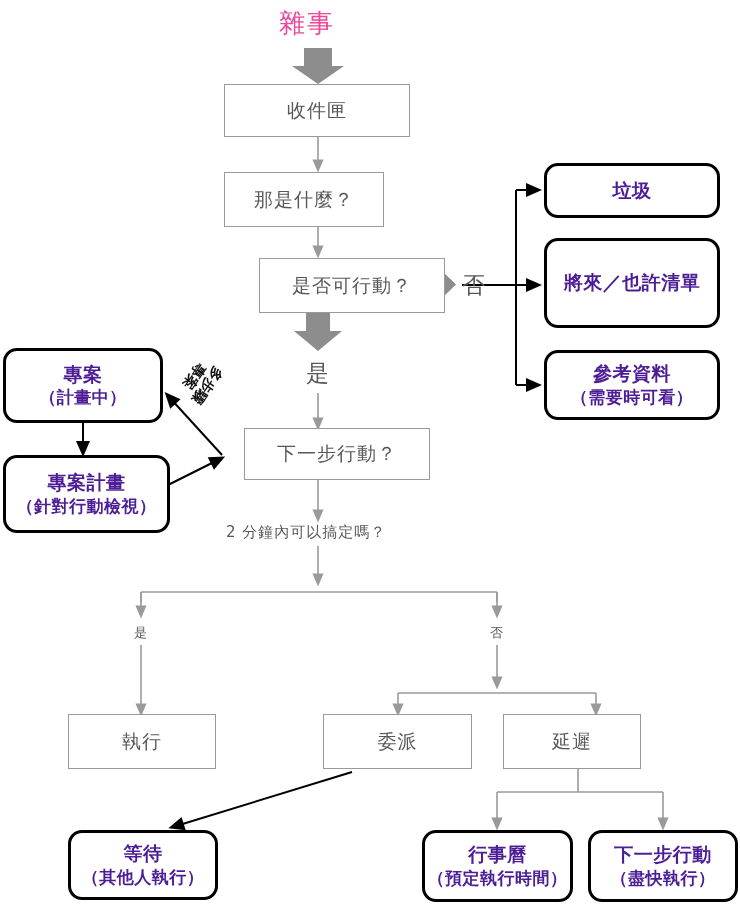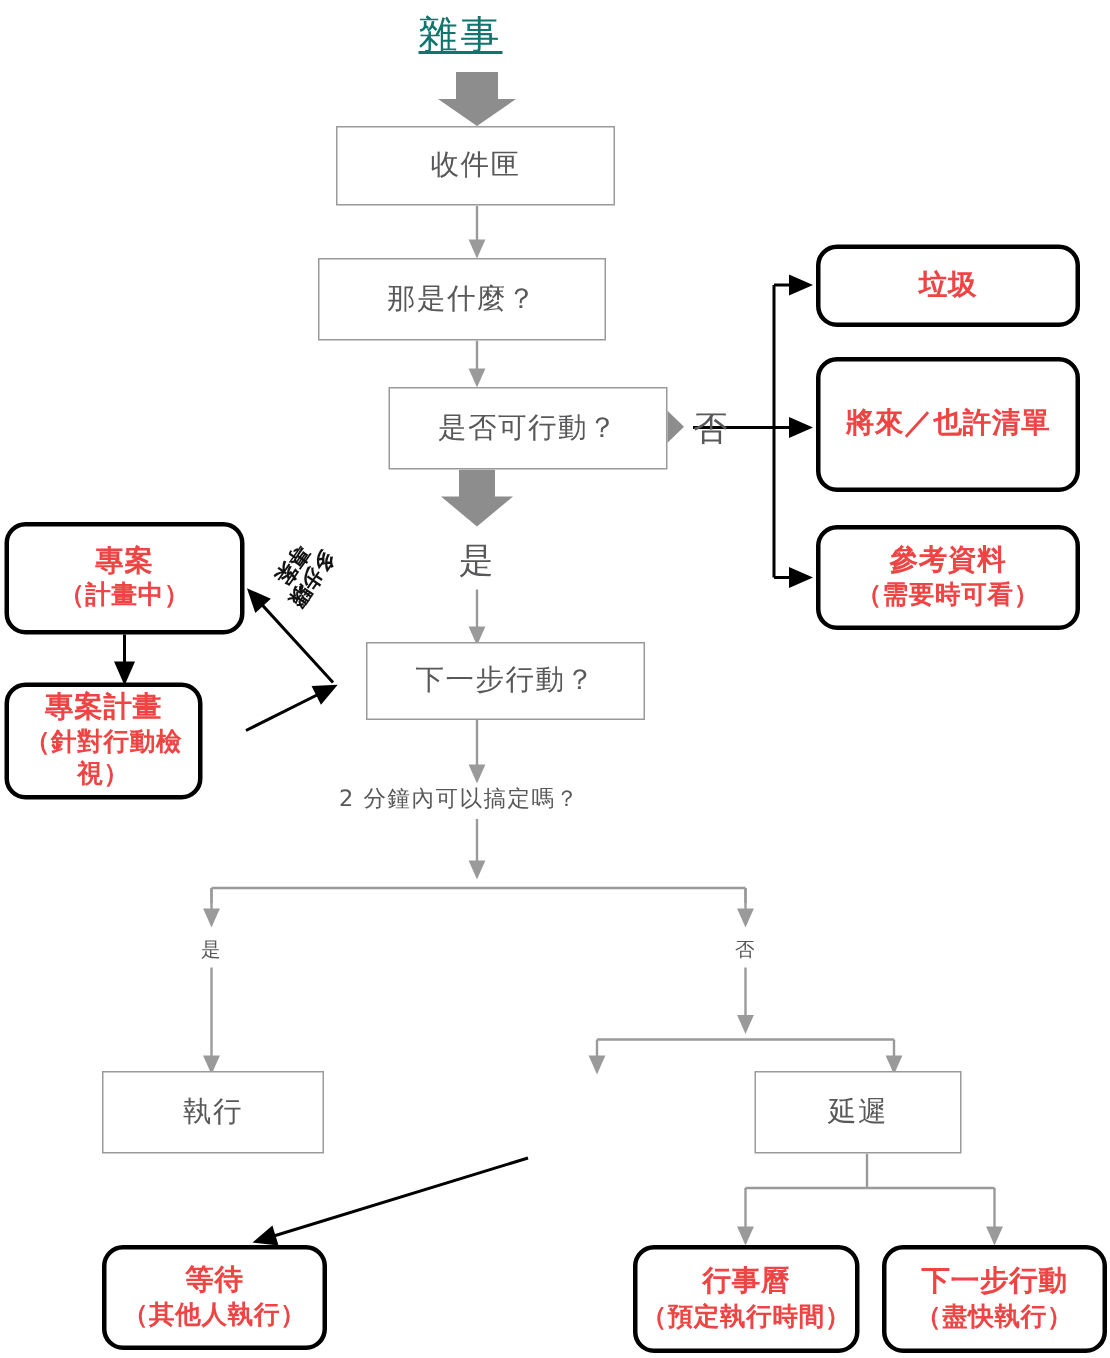--- a/index.html
+++ b/index.html
@@ -31,44 +31,43 @@
   }
   .box-grey {
     border: 1.5px solid #9a9a9a;
     color: #58585a;
     font-size: 19px;
     letter-spacing: 1px;
   }
   .box-black {
     border: 3px solid #000000;
     border-radius: 14px;
-    color: #ef4444;
+    color: #4c1d95;
     font-weight: bold;
     letter-spacing: 0.5px;
   }
   .box-black .main {
     font-size: 19px;
     font-weight: bold;
   }
   .box-black .sub {
     font-size: 17px;
     font-weight: bold;
     margin-top: 1px;
   }
   
   .label {
     position: absolute;
     color: #58585a;
     white-space: nowrap;
   }
   .label-title {
     font-size: 26px;
-    color: #0f766e;
+    color: #ec4899;
     letter-spacing: 2px;
-    text-decoration: underline;
   }
   .label-big {
     font-size: 23px;
     letter-spacing: 1px;
   }
   .label-mid {
     font-size: 15px;
     letter-spacing: 1px;
   }
   .label-small {
@@ -181,36 +180,39 @@
   <div class="label label-mid" style="left:226px; top:523px;">2 分鐘內可以搞定嗎？</div>
 
   <div class="label label-small" style="left:134px; top:624px;">是</div>
 
   <div class="label label-small" style="left:490px; top:624px;">否</div>
 
   <div class="box box-grey" style="left:224px; top:84px; width:186px; height:53px;">
     <span>收件匣</span>
   </div>
 
-  <div class="box box-grey" style="left:212px; top:172px; width:192px; height:55px;">
+  <div class="box box-grey" style="left:224px; top:172px; width:160px; height:55px;">
     <span>那是什麼？</span>
   </div>
 
   <div class="box box-grey" style="left:224px; top:258px; width:186px; height:55px;margin-left:35px;">
     <span>是否可行動？</span>
   </div>
 
   <div class="box box-grey" style="left:224px; top:428px; width:186px; height:52px;margin-left:20px;">
     <span>下一步行動？</span>
   </div>
 
   <div class="box box-grey" style="left:68px; top:714px; width:148px; height:55px;">
     <span>執行</span>
   </div>
 
+  <div class="box box-grey" style="left:323px; top:714px; width:149px; height:55px;">
+    <span>委派</span>
+  </div>
 
   <div class="box box-grey" style="left:503px; top:714px; width:138px; height:55px;">
     <span>延遲</span>
   </div>
 
   <div class="box box-black" style="left:544px; top:163px; width:176px; height:55px;">
     <span class="main">垃圾</span>
   </div>
 
   <div class="box box-black" style="left:544px; top:238px; width:176px; height:90px;">
@@ -220,21 +222,21 @@
   <div class="box box-black" style="left:544px; top:350px; width:176px; height:70px;">
     <span class="main">參考資料</span>
     <span class="sub">（需要時可看）</span>
   </div>
 
   <div class="box box-black" style="left:3px; top:348px; width:160px; height:75px;">
     <span class="main">專案</span>
     <span class="sub">（計畫中）</span>
   </div>
 
-  <div class="box box-black" style="left:3px; top:455px; width:132px; height:78px;">
+  <div class="box box-black" style="left:3px; top:455px; width:167px; height:78px;">
     <span class="main">專案計畫</span>
     <span class="sub">（針對行動檢視）</span>
   </div>
 
   <div class="box box-black" style="left:68px; top:830px; width:150px; height:70px;">
     <span class="main">等待</span>
     <span class="sub">（其他人執行）</span>
   </div>
 
   <div class="box box-black" style="left:422px; top:830px; width:151px; height:72px;">

